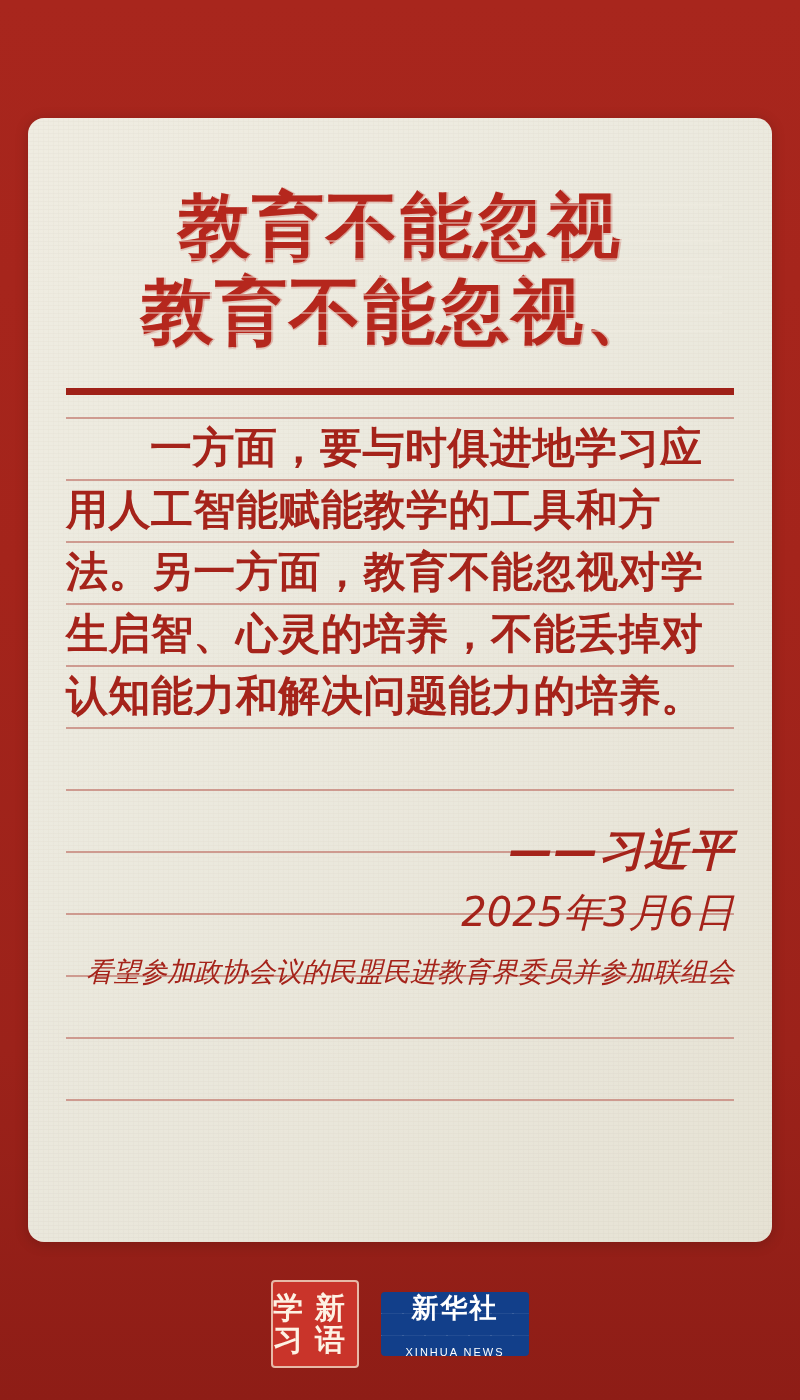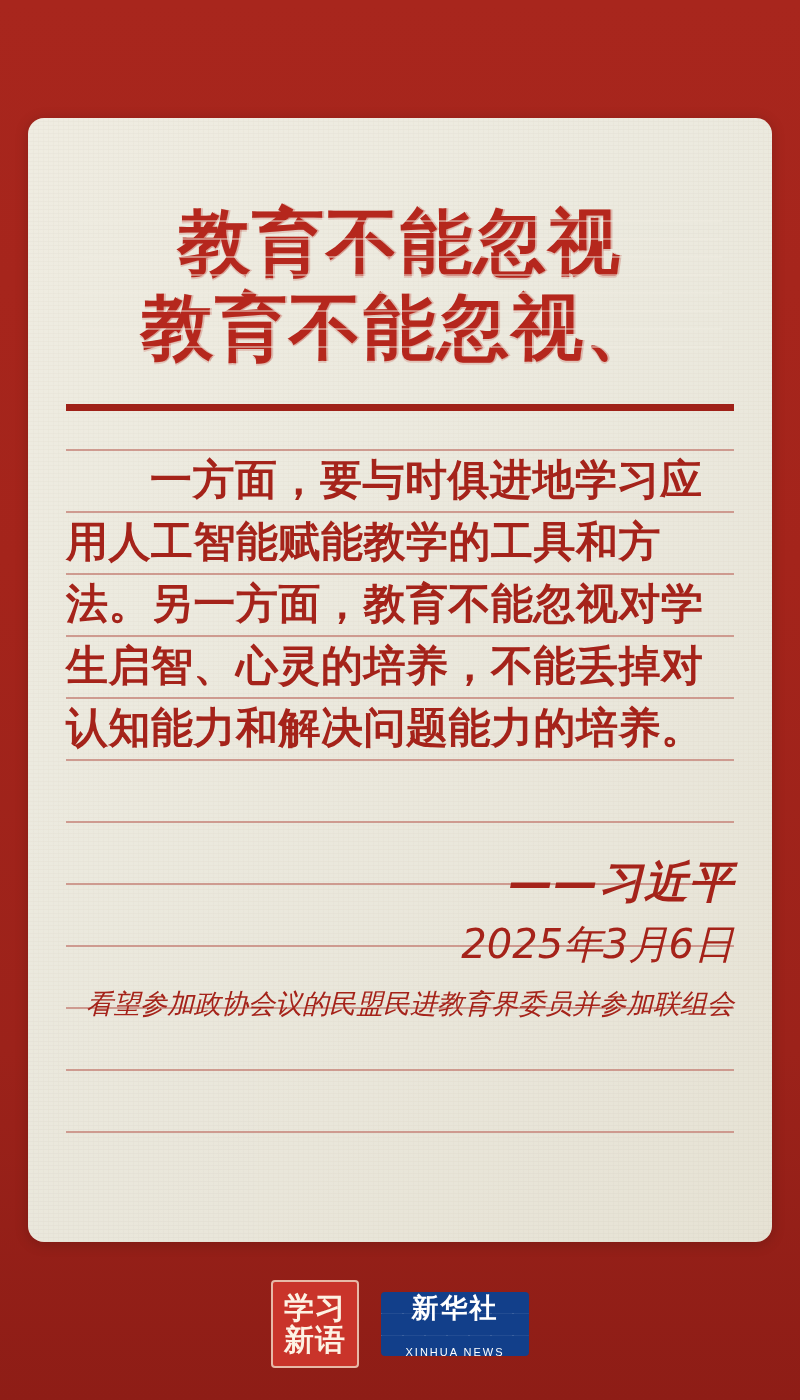--- a/index.html
+++ b/index.html
@@ -39,21 +39,21 @@
     inset: 0;
     background-image:
       repeating-linear-gradient(0deg, rgba(160,140,110,0.05) 0px, rgba(160,140,110,0.05) 1px, transparent 1px, transparent 4px),
       repeating-linear-gradient(90deg, rgba(160,140,110,0.04) 0px, rgba(160,140,110,0.04) 1px, transparent 1px, transparent 5px);
     opacity: 0.7;
     pointer-events: none;
   }
   .card-inner {
     position: absolute;
     inset: 0;
-    padding: 74px 38px 0 38px;
+    padding: 58px 38px 0 38px;
     box-sizing: border-box;
   }
 
   
   .headline {
     text-align: center;
     color: #b5271d;
     font-weight: 800;
     font-size: 72px;
     line-height: 1.18;
@@ -89,21 +89,21 @@
   .divider-thick {
     width: 100%;
     height: 7px;
     background: #9f2118;
     margin: 34px 0 0 0;
   }
 
   
   .quote-block {
     position: relative;
-    margin-top: 38px;
+    margin-top: 22px;
   }
   .ruled-lines {
     position: absolute;
     left: 0; right: 0; top: 0; bottom: 0;
     pointer-events: none;
   }
   .ruled-lines .rl {
     position: absolute;
     left: 0;
     right: 0;
@@ -165,21 +165,21 @@
     justify-content: center;
     gap: 22px;
   }
   .logo-xuexi {
     width: 84px;
     height: 84px;
     background: #c9342a;
     border: 2px solid #e7b9a7;
     border-radius: 4px;
     display: flex;
-    flex-direction: column;
+    flex-direction: row;
     align-items: center;
     justify-content: center;
     color: #fdf2e4;
     font-weight: 800;
     font-size: 30px;
     line-height: 32px;
     letter-spacing: 1px;
     font-family: "DejaVu Sans", "Liberation Sans", sans-serif;
   }
   .logo-xinhua {

